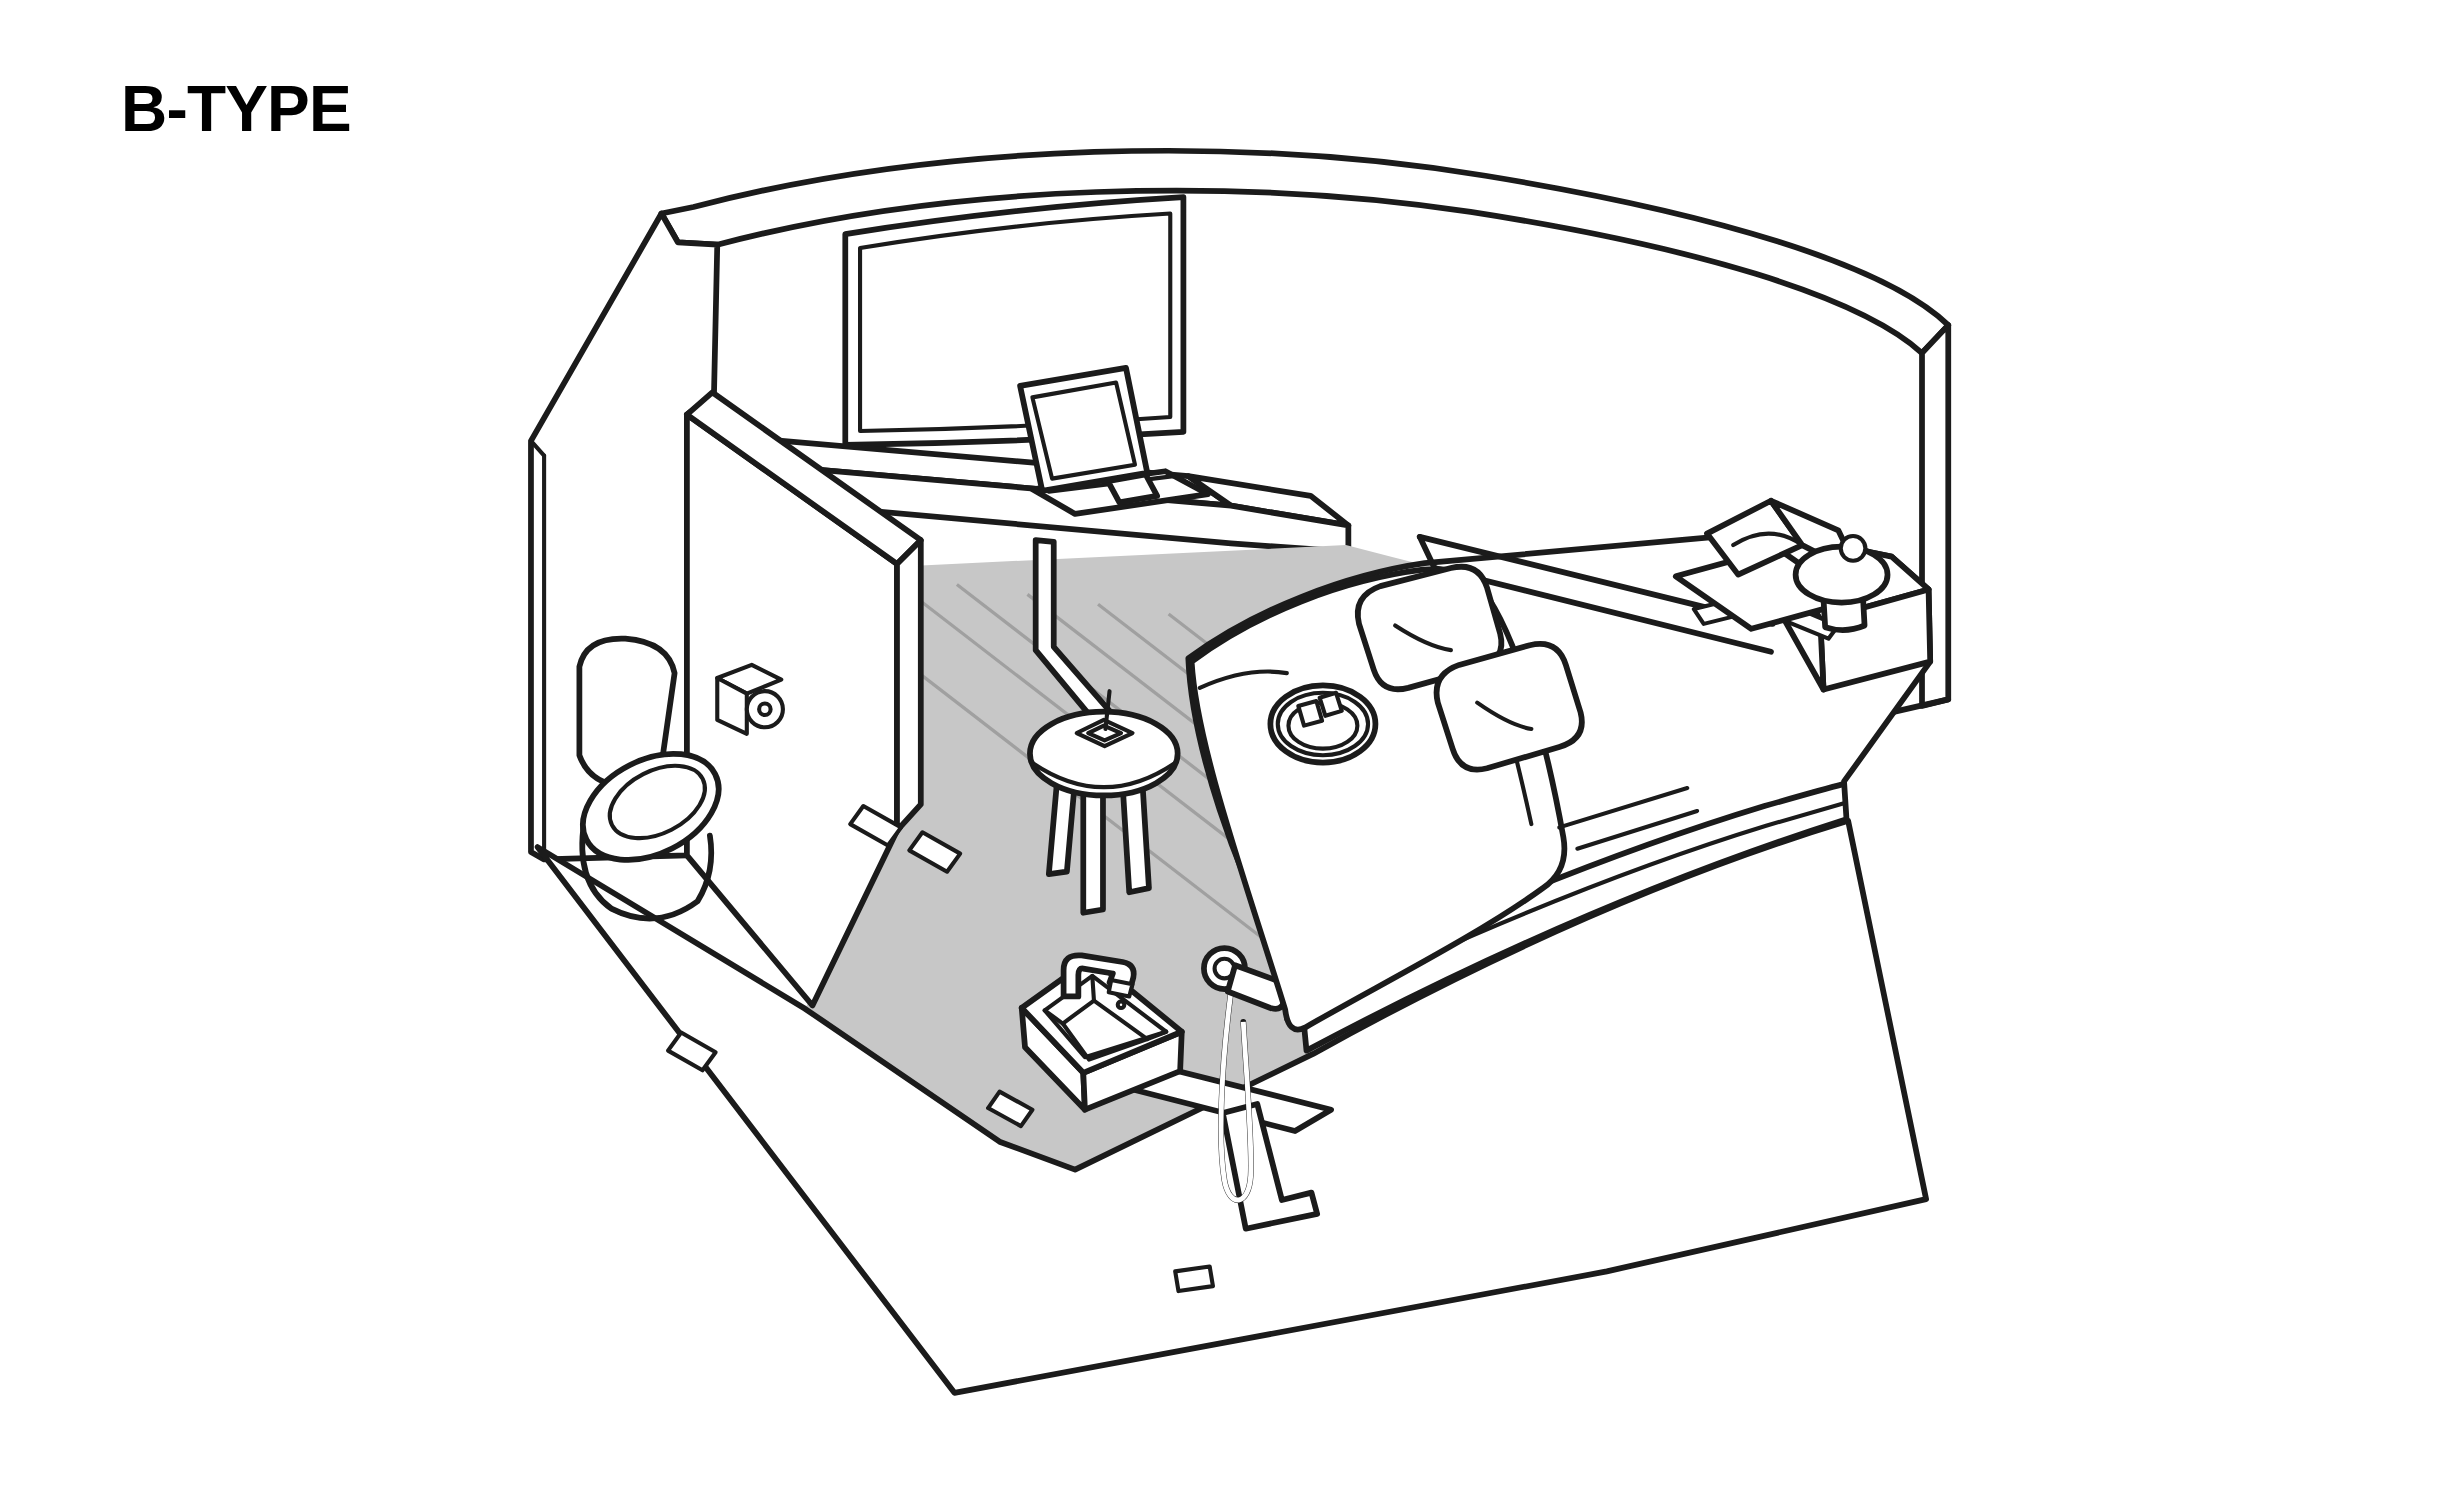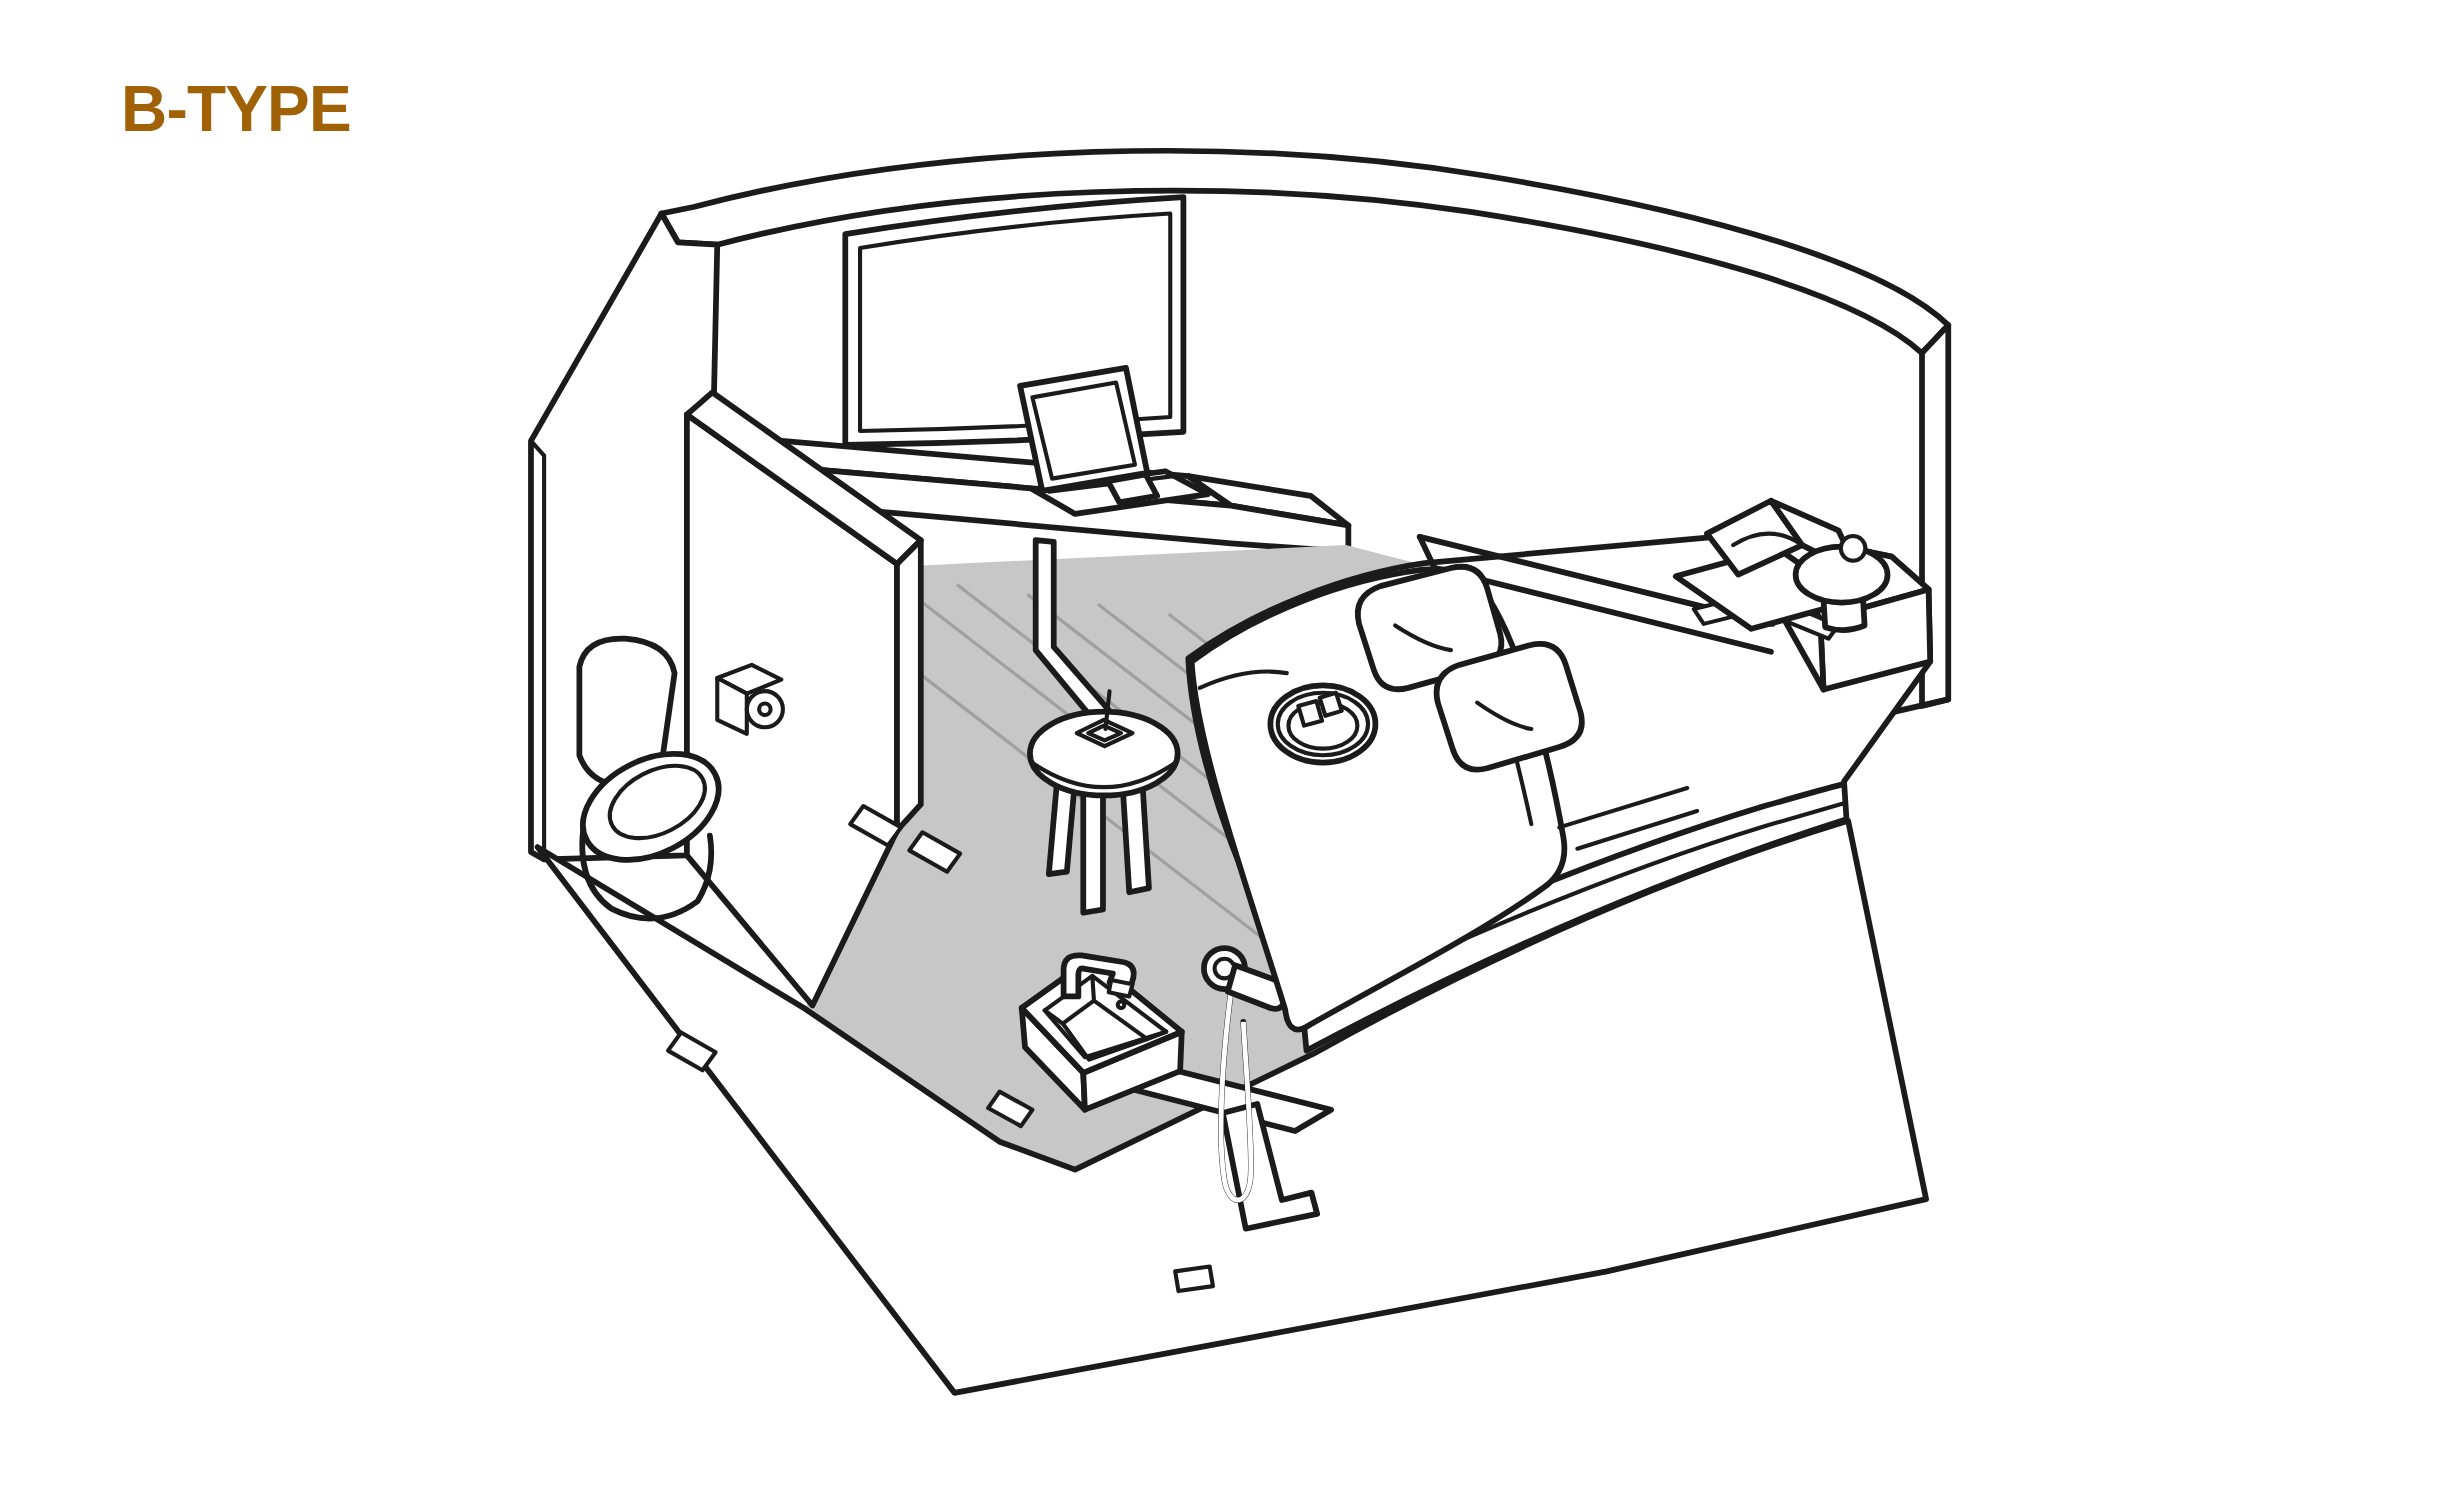--- a/index.html
+++ b/index.html
@@ -1,17 +1,17 @@
 <!DOCTYPE html>
 <html style="font-size:13px"><head>
 <meta charset="utf-8">
 <style>
   html,body{margin:0;padding:0;background:#fff;}
   body{width:2462px;height:1512px;position:relative;font-family:"Liberation Sans",sans-serif;overflow:hidden;}
-  .page-title{position:absolute;left:121px;top:72px;font-size:64px;font-weight:800;letter-spacing:-0.8px;color:#a16207;}
+  .page-title{position:absolute;left:121px;top:72px;font-size:64px;font-weight:800;letter-spacing:-0.8px;color:#000000;}
   .stage{position:absolute;inset:0;}
   svg{display:block;}
   .ln{fill:none;stroke:#1b1b1b;stroke-width:7;stroke-linejoin:round;stroke-linecap:round;}
   .wh{fill:#ffffff;stroke:#1b1b1b;stroke-width:7;stroke-linejoin:round;stroke-linecap:round;}
   .thin{stroke-width:5;}
   .plank{stroke:#a0a0a0;stroke-width:4;fill:none;}
 </style>
 </head>
 <body>
 

